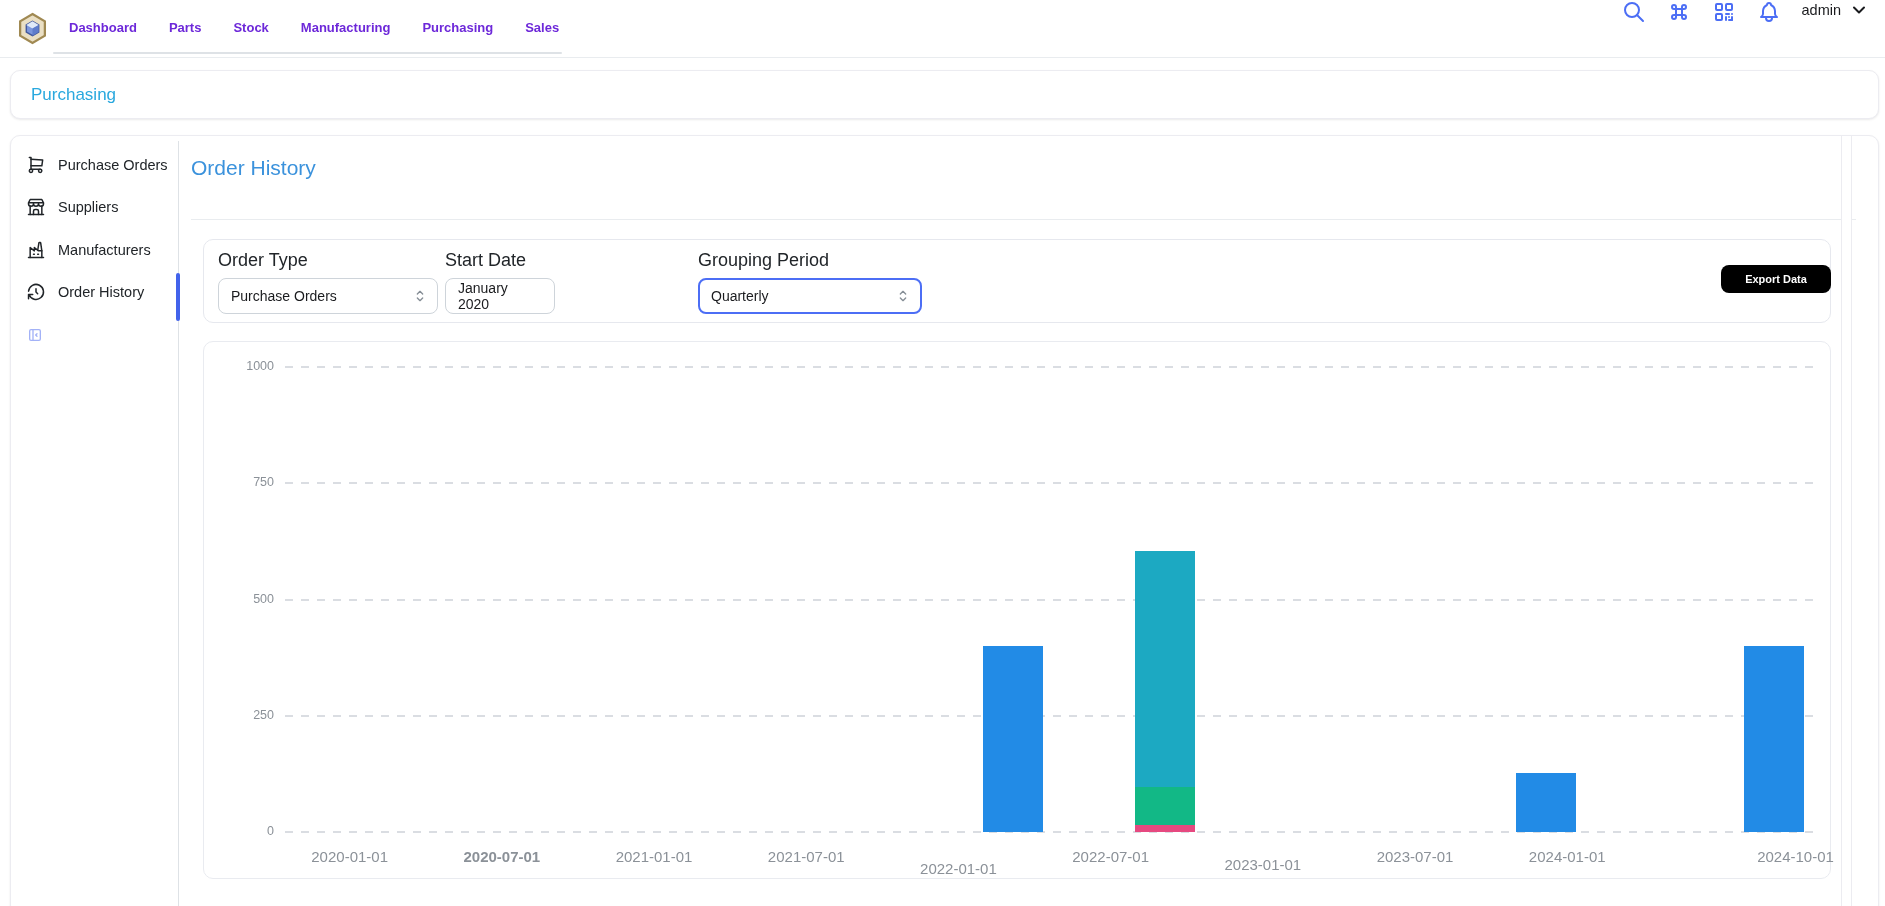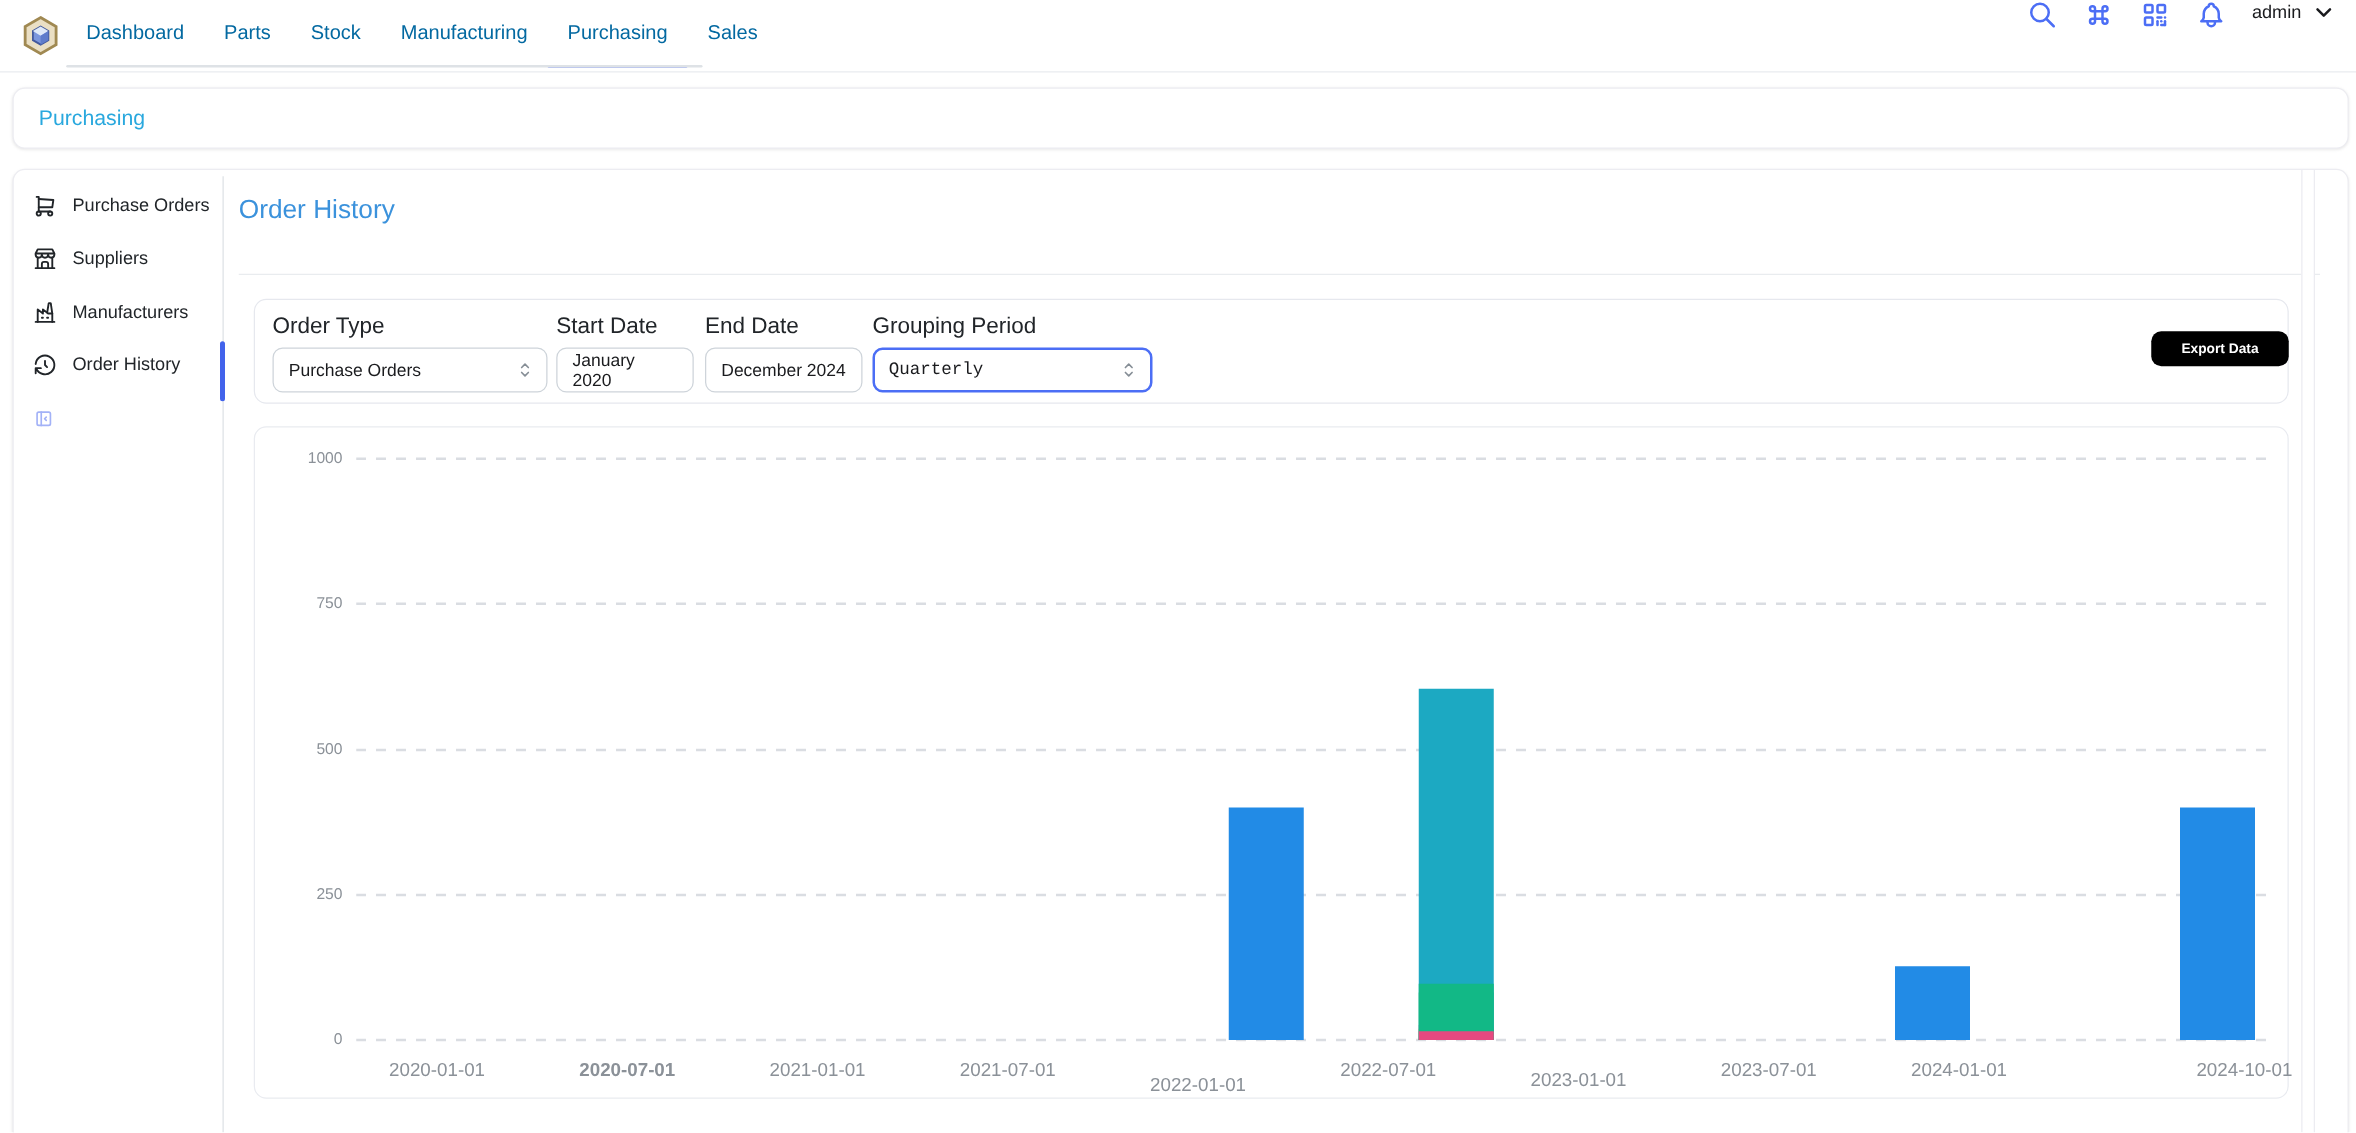--- a/index.html
+++ b/index.html
@@ -7,21 +7,21 @@
   #app {
     position: relative; width: 1885px; height: 906px; overflow: hidden;
     background: #fff; font-family: "Liberation Sans", sans-serif; color:#212529;
   }
   svg { display:block; }
 
   
   .header { position:absolute; left:0; top:0; width:1885px; height:58px; background:#fff; border-bottom:1px solid #e9ecef; }
   .logo { position:absolute; left:16px; top:12px; width:33px; height:33px; }
   .tabs { position:absolute; left:53px; top:0; height:54px; display:flex; }
-  .tab { position:relative; padding:0 16px; display:flex; align-items:center; font-size:16px; color:#0369a1; cursor:pointer; white-space:nowrap; }
+  .tab { position:relative; padding:0 16px; display:flex; align-items:center; font-size:13px; color:#6d28d9; cursor:pointer; white-space:nowrap;font-weight:bold; }
   .tab.active::after { content:""; position:absolute; left:0; right:0; bottom:0; height:2.5px; background:#4263eb; border-radius:2px; }
   .tabs-underline { position:absolute; left:53px; top:51.5px; width:509px; height:2.5px; background:#dee2e6; border-radius:2px; }
   .nav-right { position:absolute; right:16px; top:0; height:57px; display:flex; align-items:flex-start; gap:21px; }
   .nav-icon { width:24px; height:24px; color:#4c6ef5; cursor:pointer; }
   .user-menu { display:flex; align-items:center; gap:8px; cursor:pointer; }
   .user-name { font-size:14.5px; color:#1a1b1e; }
   .user-chev { width:20px; height:20px; color:#1a1b1e; }
 
   
   .card { position:absolute; background:#fff; border:1px solid #ececf1; border-radius:10px;
@@ -40,21 +40,21 @@
 
   
   .page-title { position:absolute; left:180px; top:20px; font-size:21px; color:#3b92dc; }
   .title-divider { position:absolute; left:180px; top:83px; width:1665px; height:1px; background:#e9ecef; }
 
   .filter-card { left:192px; top:103px; width:1628px; height:84px; box-shadow:none; border-color:#e6e8ee; }
   .fgroup { position:absolute; top:10px; }
   .flabel { font-size:18px; color:#212529; font-weight:500; margin-bottom:7px; white-space:nowrap; }
   .finput { height:36px; border:1px solid #ced4da; border-radius:8px; background:#fff; display:flex; align-items:center;
             padding:0 12px; font-size:14px; color:#1a1b1e; cursor:pointer; position:relative; }
-  .finput.focused { border:2px solid #4c6ef5; padding:5px 11px;font-family:Liberation Mono, monospace; }
+  .finput.focused { border:2px solid #4c6ef5; padding:5px 11px; }
   .selector-icon { position:absolute; right:9px; top:50%; transform:translateY(-50%); width:16px; height:16px; color:#868e96; }
   .export-btn { position:absolute; left:1517px; top:25px; width:110px; height:28px; background:#000000; color:#fff;
                 border:none; border-radius:8px; font-size:11px; font-weight:600; font-family:"Liberation Sans",sans-serif; cursor:pointer; }
 
   .chart-card { left:192px; top:205px; width:1628px; height:538px; box-shadow:none; border-color:#e9ebf0; }
   .gridline { position:absolute; height:2px;
               background-image:repeating-linear-gradient(90deg,#dadde2 0,#dadde2 8px,transparent 8px,transparent 16px); }
   .ytick { position:absolute; width:70px; text-align:right; font-size:12.5px; color:#8b9198; }
   .xtick { position:absolute; width:120px; text-align:right; font-size:15px; color:#8b9198; white-space:nowrap; }
   .bar-seg { position:absolute; }
@@ -202,26 +202,20 @@
                 <path d="M8 9l4 -4l4 4"></path>
                 <path d="M16 15l-4 4l-4 -4"></path>
               </svg>
           </span>
         </div>
       </div>
       <div class="fgroup" style="left:241px; width:110px;">
         <div class="flabel">Start Date</div>
         <div class="finput">
           <span>January 2020</span>
-        </div>
-      </div>
-      <div class="fgroup" style="left:360px; width:126px;">
-        <div class="flabel">End Date</div>
-        <div class="finput">
-          <span>December 2024</span>
         </div>
       </div>
       <div class="fgroup" style="left:494px; width:224px;">
         <div class="flabel">Grouping Period</div>
         <div class="finput focused">
           <span>Quarterly</span>
           <span class="selector-icon">
             <svg viewBox="0 0 24 24" fill="none" stroke="currentColor" stroke-width="2" stroke-linecap="round" stroke-linejoin="round">
                 <path d="M8 9l4 -4l4 4"></path>
                 <path d="M16 15l-4 4l-4 -4"></path>

